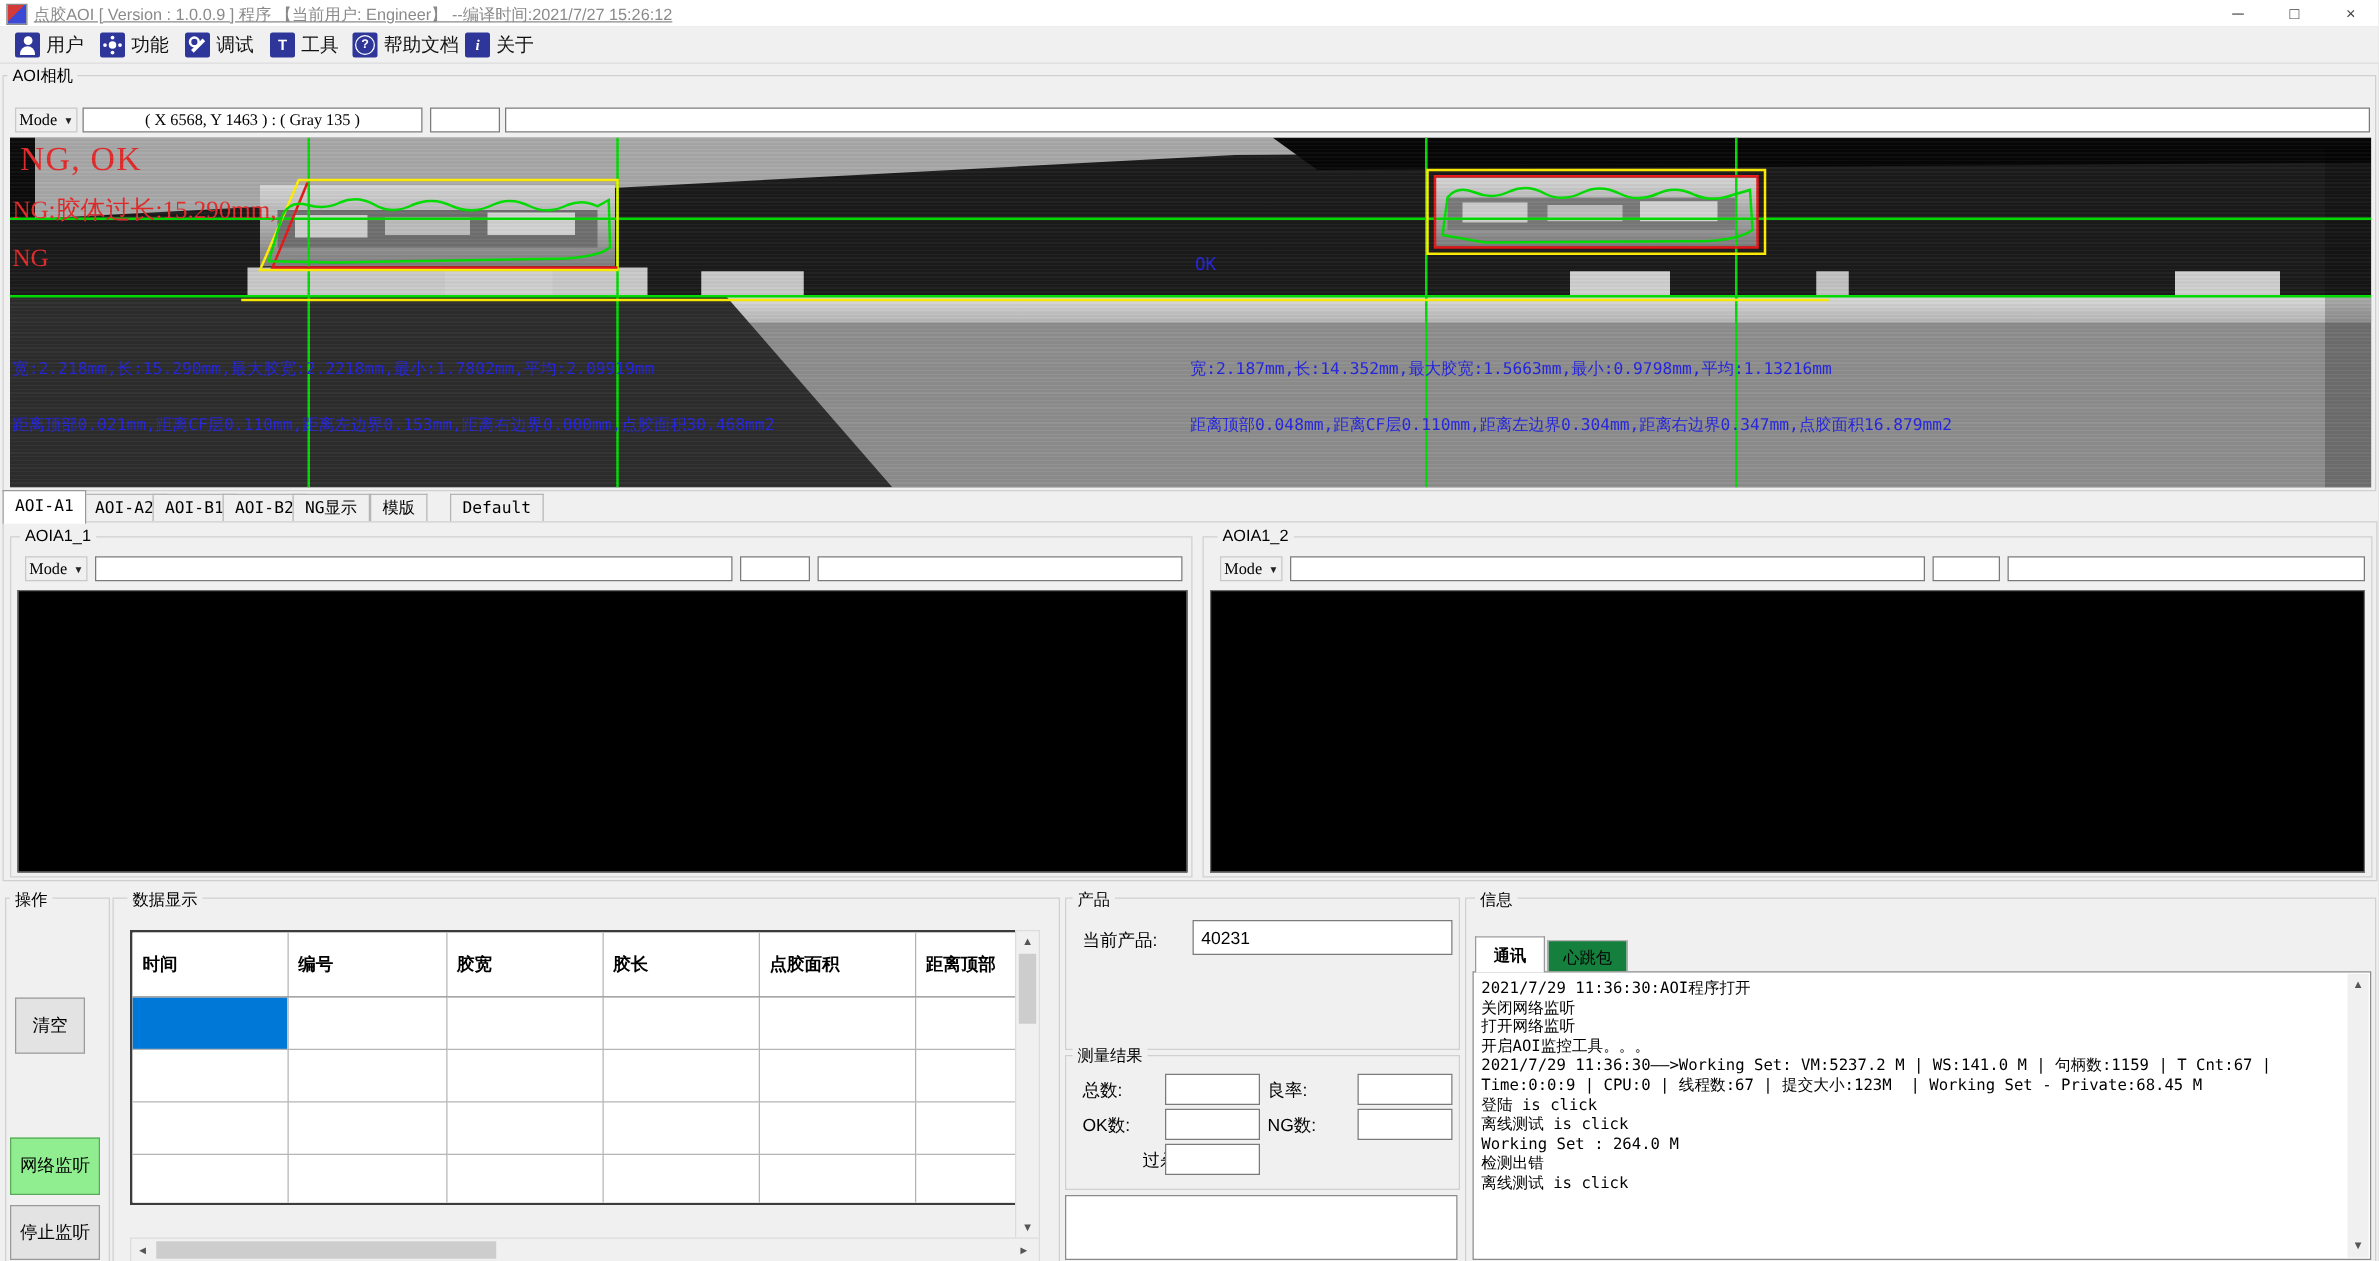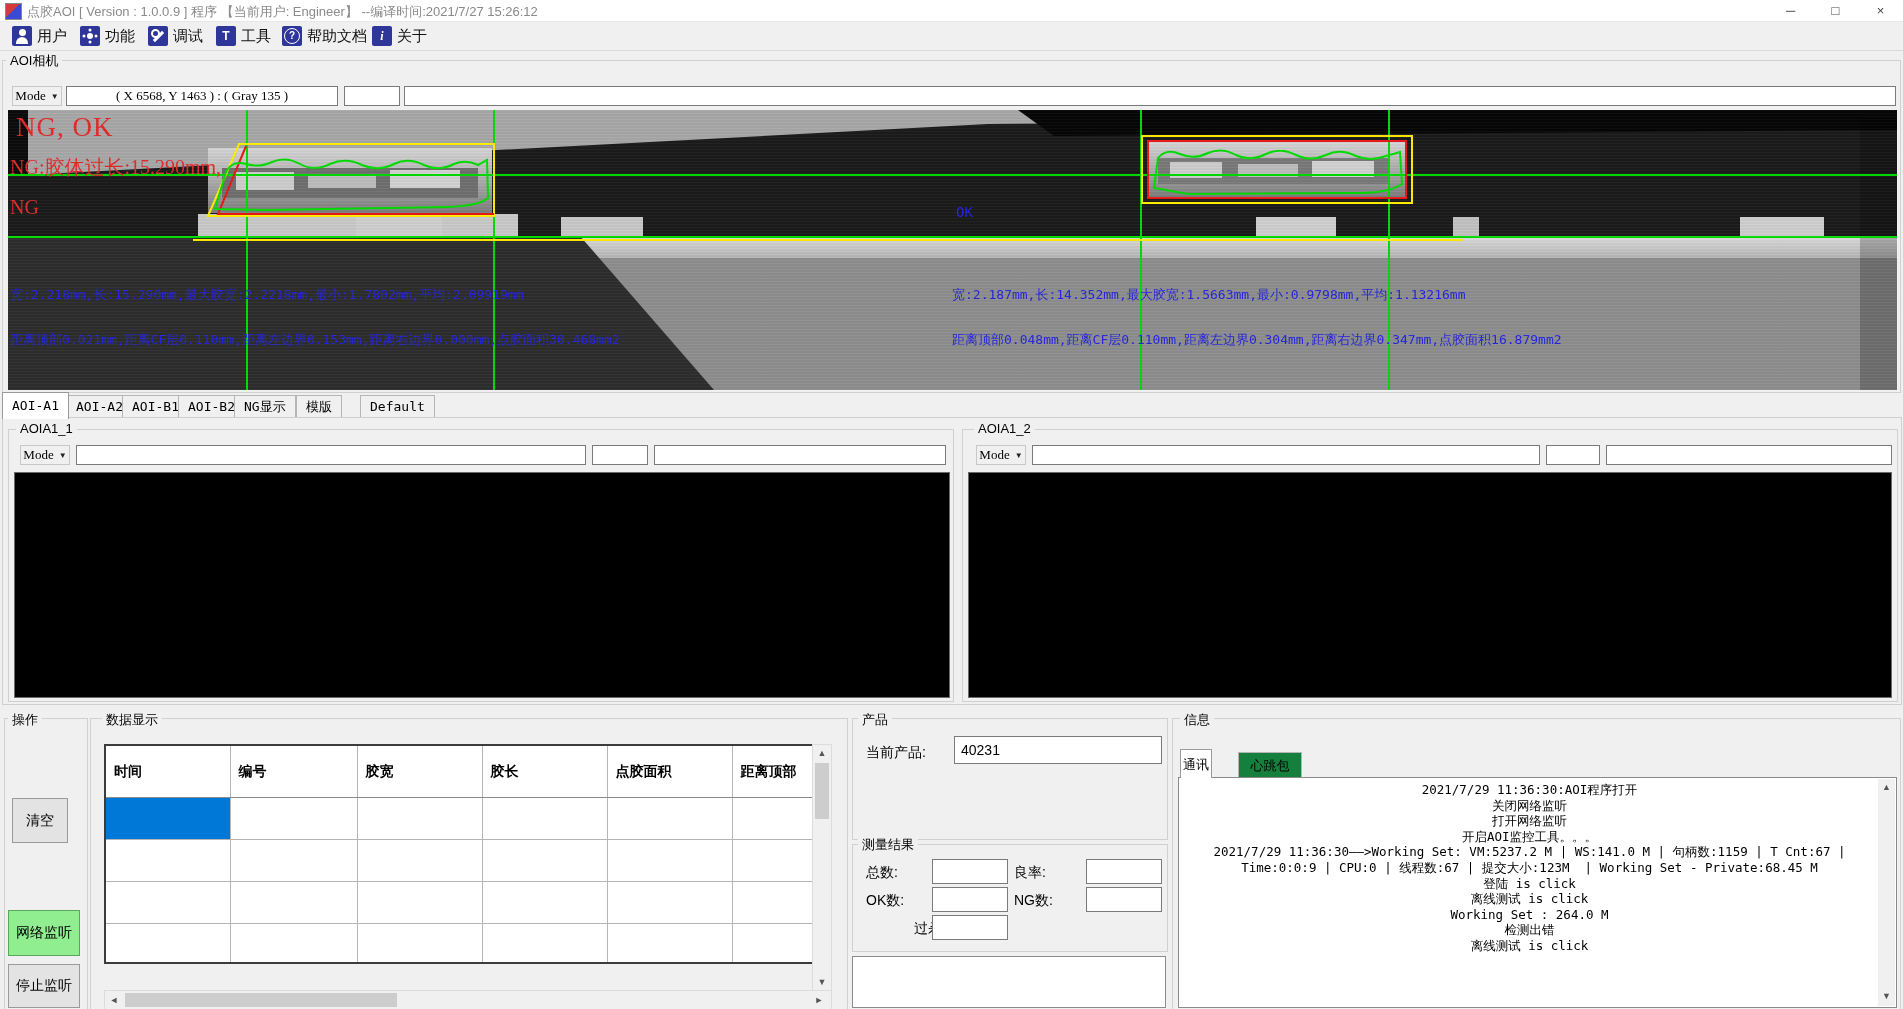--- a/index.html
+++ b/index.html
@@ -2,21 +2,21 @@
 <html><head>
 <meta charset="utf-8">
 <style>
   html,body{margin:0;padding:0;background:#d8d8d8;}
   #app{position:relative;width:1903px;height:1009px;background:#f0f0f0;overflow:hidden;
        font-family:"Liberation Sans","DejaVu Sans",sans-serif;font-size:14px;color:#000;}
   .abs{position:absolute;}
   
   .titlebar{position:absolute;left:0;top:0;width:1903px;height:21px;background:#ffffff;border-bottom:1px solid #e8e8e8;}
   .appicon{position:absolute;left:5px;top:3px;width:15px;height:15px;background:linear-gradient(135deg,#d43a3a 0 45%,#3a4ad4 45% 100%);border:1px solid #888;}
-  .apptitle{position:absolute;left:27px;top:3px;font-size:13px;color:#8a8a8a;white-space:nowrap;}
+  .apptitle{position:absolute;left:27px;top:3px;font-size:13px;color:#8a8a8a;white-space:nowrap;text-decoration:underline;}
   .winbtn{position:absolute;top:0;width:45px;height:21px;text-align:center;line-height:21px;font-size:13px;color:#444;}
   
   .toolbar{position:absolute;left:0;top:22px;width:1903px;height:28px;background:#f0f0f0;border-bottom:1px solid #dcdcdc;}
   .tbtn{position:absolute;top:2px;height:24px;display:flex;align-items:center;gap:5px;padding:0 4px;}
   .tbtn .lbl{font-size:15px;color:#111;}
   .ticon{position:relative;width:20px;height:20px;background:#2f3699;border-radius:2px;flex:0 0 20px;
          display:flex;align-items:center;justify-content:center;color:#fff;font-weight:bold;font-size:12px;}
   .icon-user::before{content:"";position:absolute;left:6.5px;top:3px;width:7px;height:7px;border-radius:50%;background:#fff;}
   .icon-user::after{content:"";position:absolute;left:4px;top:11px;width:12px;height:7px;border-radius:6px 6px 0 0;background:#fff;}
   .icon-gear::before{content:"";position:absolute;left:7px;top:7px;width:6px;height:6px;border-radius:50%;background:#fff;
@@ -312,24 +312,24 @@
   <div class="tbox" style="left:932px;top:887px;width:76px;height:25px;"></div>
   <span class="abs" style="left:1014px;top:892px;">NG数:</span>
   <div class="tbox" style="left:1086px;top:887px;width:76px;height:25px;"></div>
   <span class="abs" style="left:914px;top:920px;">过杀率:</span>
   <div class="tbox" style="left:932px;top:915px;width:76px;height:25px;"></div>
 
   <div class="abs" style="left:852px;top:956px;width:314px;height:52px;background:#fff;border:1px solid #8a8a8a;box-sizing:border-box;"></div>
 
   <span class="glabel" style="left:1180px;top:711px;">信息</span>
   <div class="gbox" style="left:1172px;top:718px;width:727px;height:290px;"></div>
-  <div class="itab" style="left:1180px;top:749px;width:32px;height:29px;line-height:29px;background:#fff;border:1px solid #9a9a9a;border-bottom:none;z-index:3;">通讯</div>
+  <div class="itab" style="left:1180px;top:749px;width:56px;height:29px;line-height:29px;background:#fff;border:1px solid #9a9a9a;border-bottom:none;z-index:3;font-weight:bold;">通讯</div>
   <div class="itab" style="left:1238px;top:752px;width:64px;height:26px;line-height:26px;background:#15803d;border:1px solid #b5b5b5;border-bottom:none;">心跳包</div>
   <div class="abs" style="left:1178px;top:777px;width:719px;height:231px;background:#fff;border:1px solid #8a8a8a;box-sizing:border-box;overflow:hidden;">
-    <div style="position:absolute;left:6px;top:4px;right:22px;text-align:center;">
+    <div style="position:absolute;left:6px;top:4px;right:22px;">
       <div class="logline">2021/7/29 11:36:30:AOI程序打开</div>
       <div class="logline">关闭网络监听</div>
       <div class="logline">打开网络监听</div>
       <div class="logline">开启AOI监控工具。。。</div>
       <div class="logline">2021/7/29 11:36:30——&gt;Working Set: VM:5237.2 M | WS:141.0 M | 句柄数:1159 | T Cnt:67 |</div>
       <div class="logline">Time:0:0:9 | CPU:0 | 线程数:67 | 提交大小:123M  | Working Set - Private:68.45 M</div>
       <div class="logline">登陆 is click</div>
       <div class="logline">离线测试 is click</div>
       <div class="logline">Working Set : 264.0 M</div>
       <div class="logline">检测出错</div>

